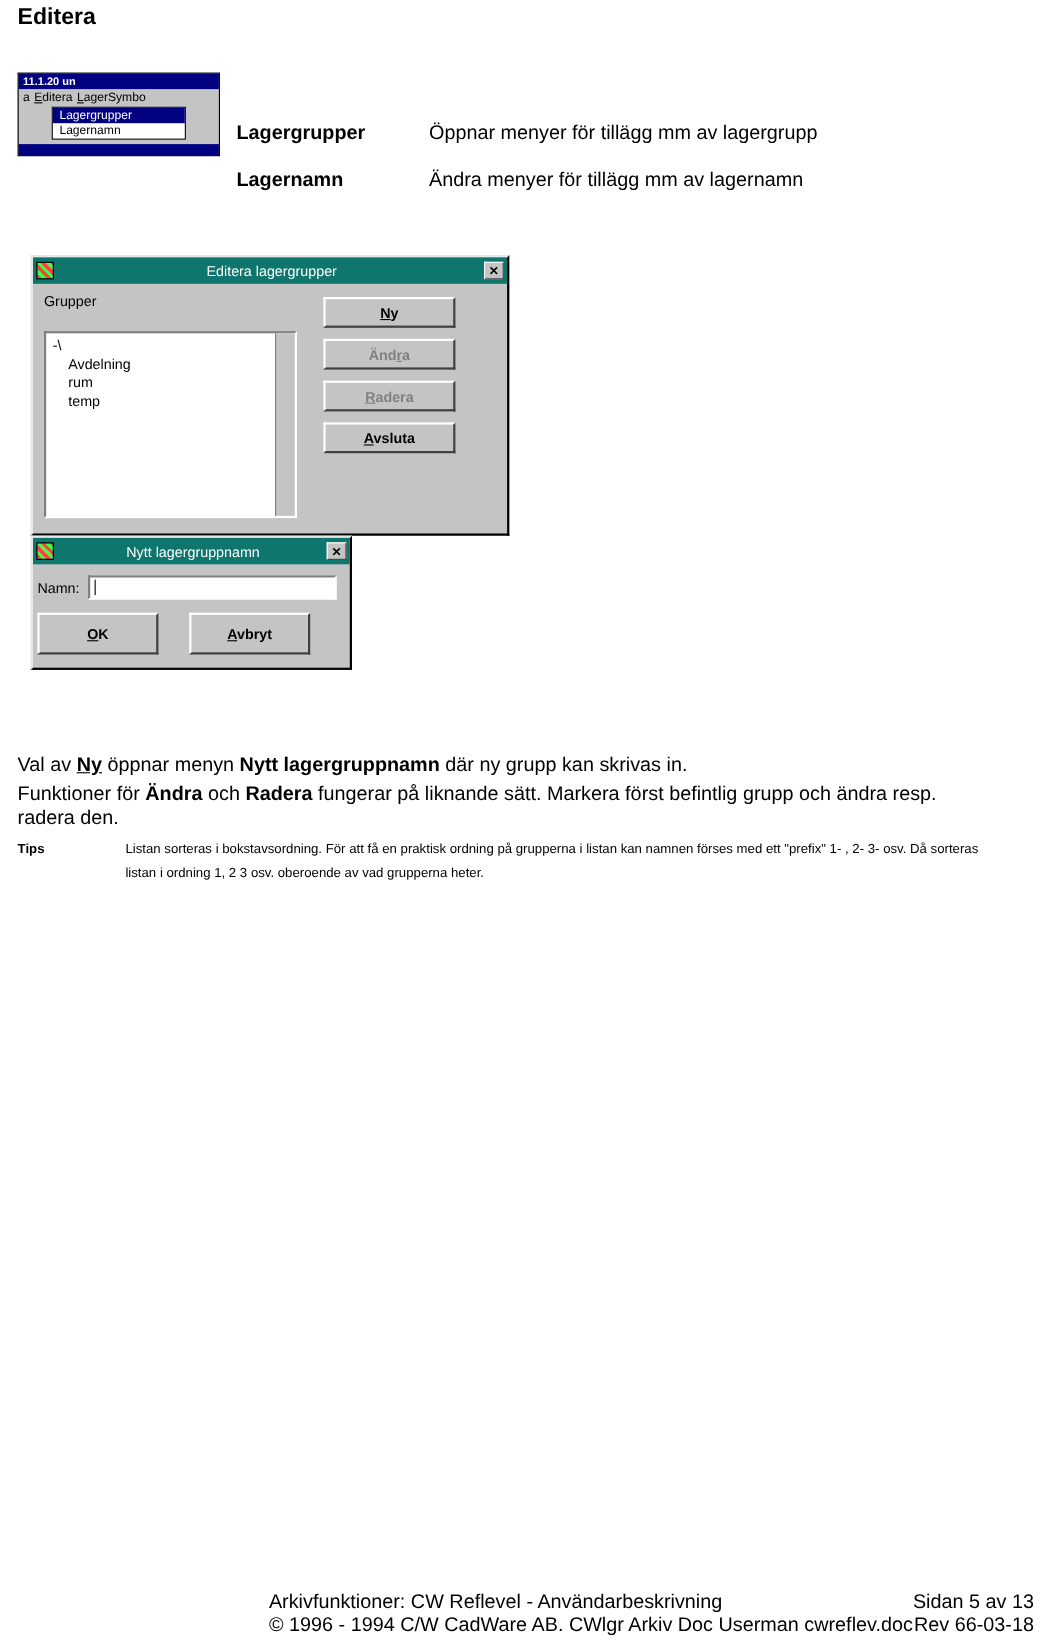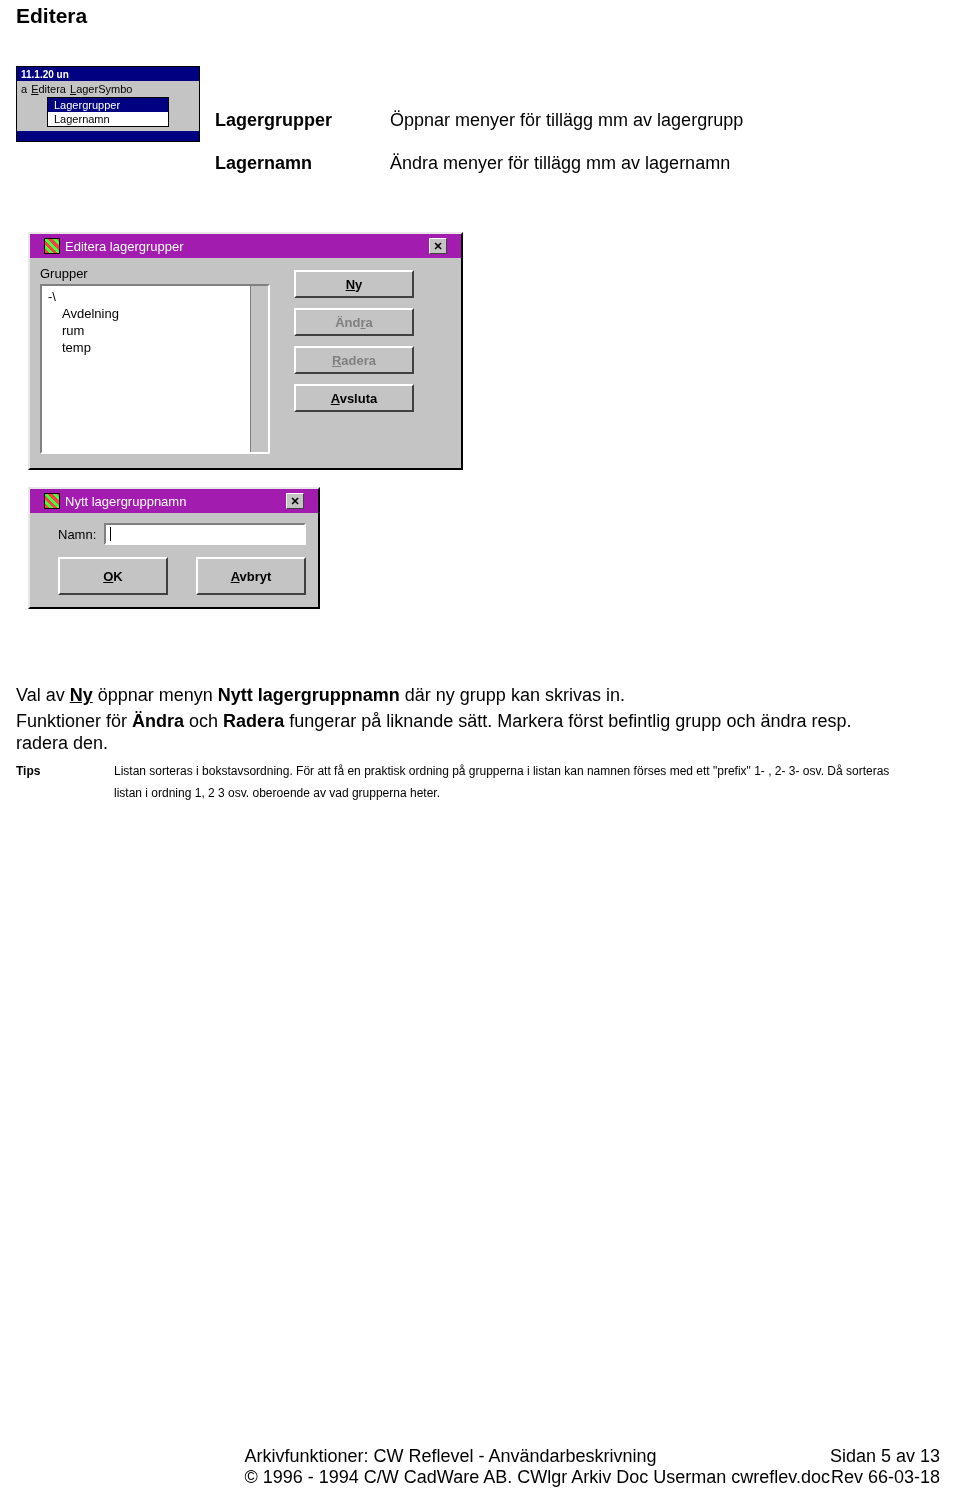--- a/index.html
+++ b/index.html
@@ -86,26 +86,27 @@
     left: 28px;
     width: 435px;
     background: #c4c4c4;
     border-top: 2px solid #e8e8e8;
     border-left: 2px solid #e8e8e8;
     border-right: 2px solid #000;
     border-bottom: 2px solid #000;
     font-family: "MS Sans Serif", Arial, sans-serif;
   }
   .win-titlebar {
-    background: #a21caf;
+    background: #0f766e;
     color: #fff;
     display: flex;
     align-items: center;
-    padding: 2px 14px;
+    padding: 2px 3px;
     height: 24px;
+    text-align: center;
   }
   .win-titlebar .icon {
     width: 16px; height: 16px;
     margin-right: 5px;
     background: repeating-linear-gradient(45deg,#ff4040 0 3px,#40ff40 3px 6px);
     border: 1px solid #000;
   }
   .win-titlebar .txt { font-size: 13px; flex: 1; }
   .win-titlebar .xbtn {
     width: 18px; height: 16px;
@@ -119,21 +120,21 @@
     display: flex; align-items: center; justify-content: center;
     color: #000;
   }
   .dlg1 .body {
     padding: 8px 10px 14px 10px;
     display: flex;
     position: relative;
   }
   .dlg1 .lbl {
     font-size: 13px;
-    margin-bottom: 3px;
+    margin-bottom: 20px;
   }
   .dlg1 .listbox {
     width: 230px;
     height: 170px;
     background: #fff;
     border-top: 2px solid #808080;
     border-left: 2px solid #808080;
     border-right: 2px solid #fff;
     border-bottom: 2px solid #fff;
     display: flex;
@@ -180,21 +181,21 @@
     left: 28px;
     width: 292px;
     background: #c4c4c4;
     border-top: 2px solid #e8e8e8;
     border-left: 2px solid #e8e8e8;
     border-right: 2px solid #000;
     border-bottom: 2px solid #000;
     font-family: "MS Sans Serif", Arial, sans-serif;
   }
   .dlg2 .body {
-    padding: 10px 12px 12px 28px;
+    padding: 10px 12px 12px 4px;
     text-align: right;
   }
   .dlg2 .row1 {
     display: flex;
     align-items: center;
     gap: 8px;
     margin-bottom: 12px;
   }
   .dlg2 .row1 .lbl { font-size: 13px; }
   .dlg2 .row1 .input {

